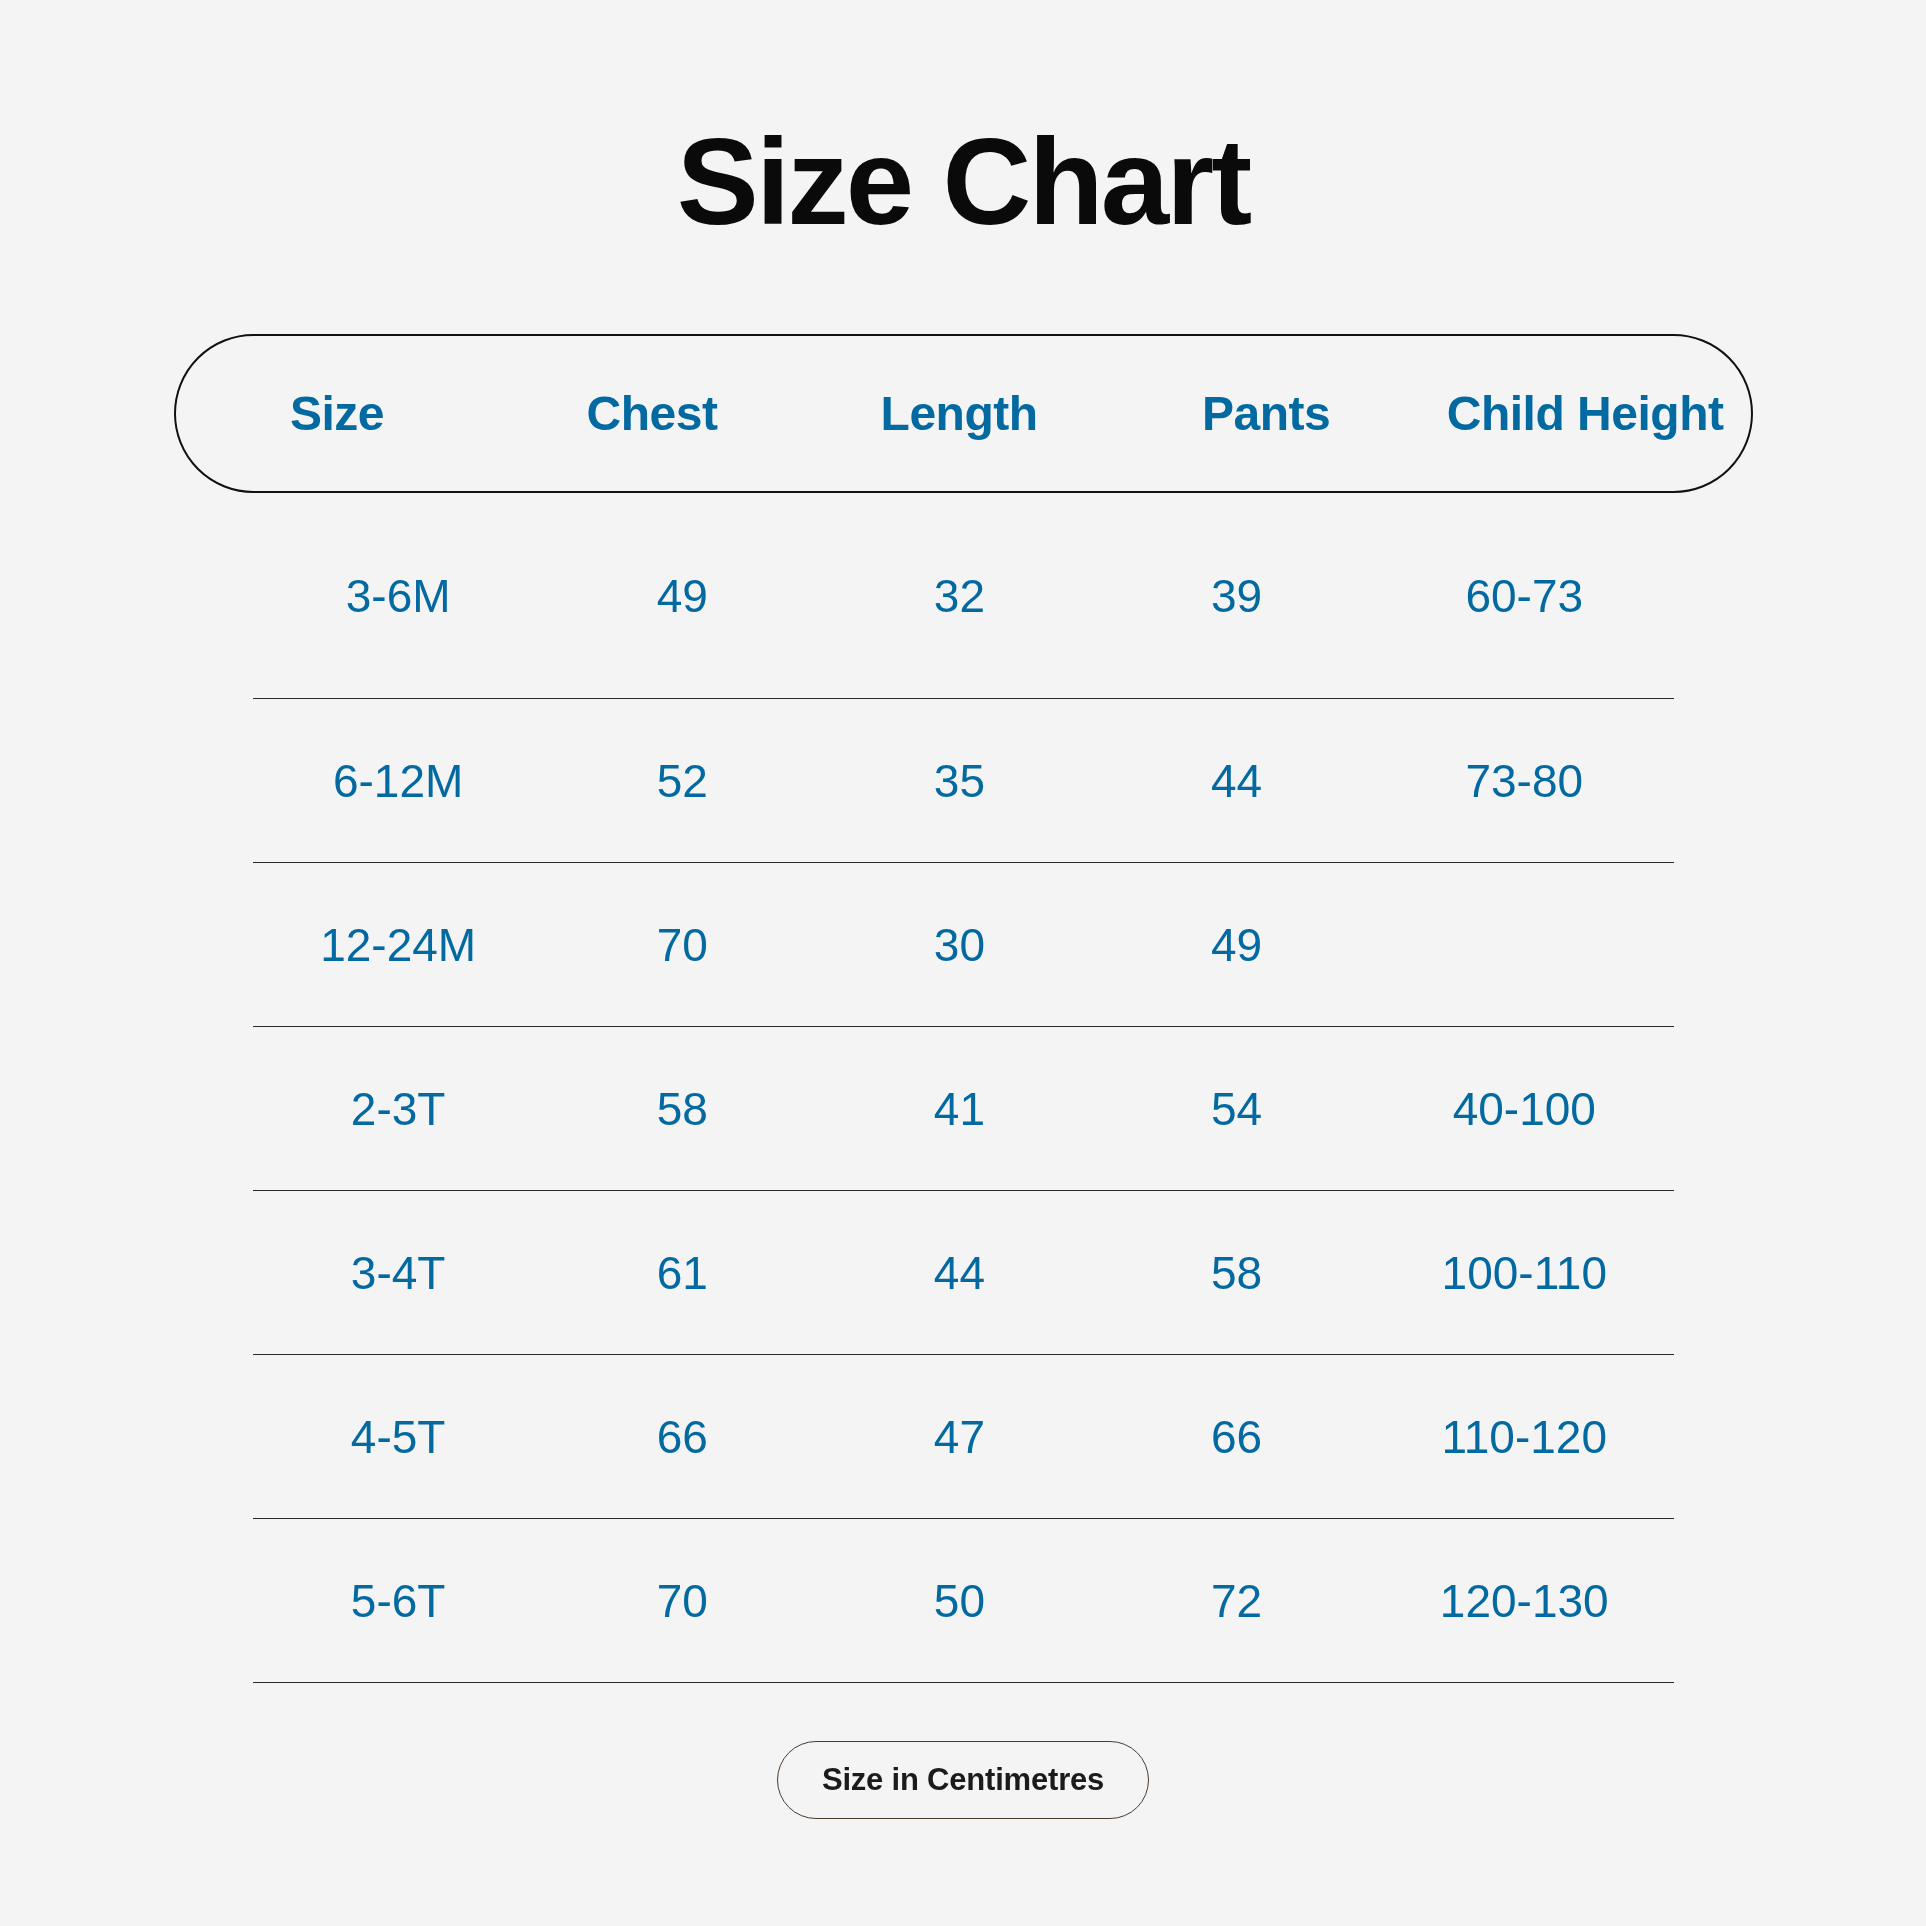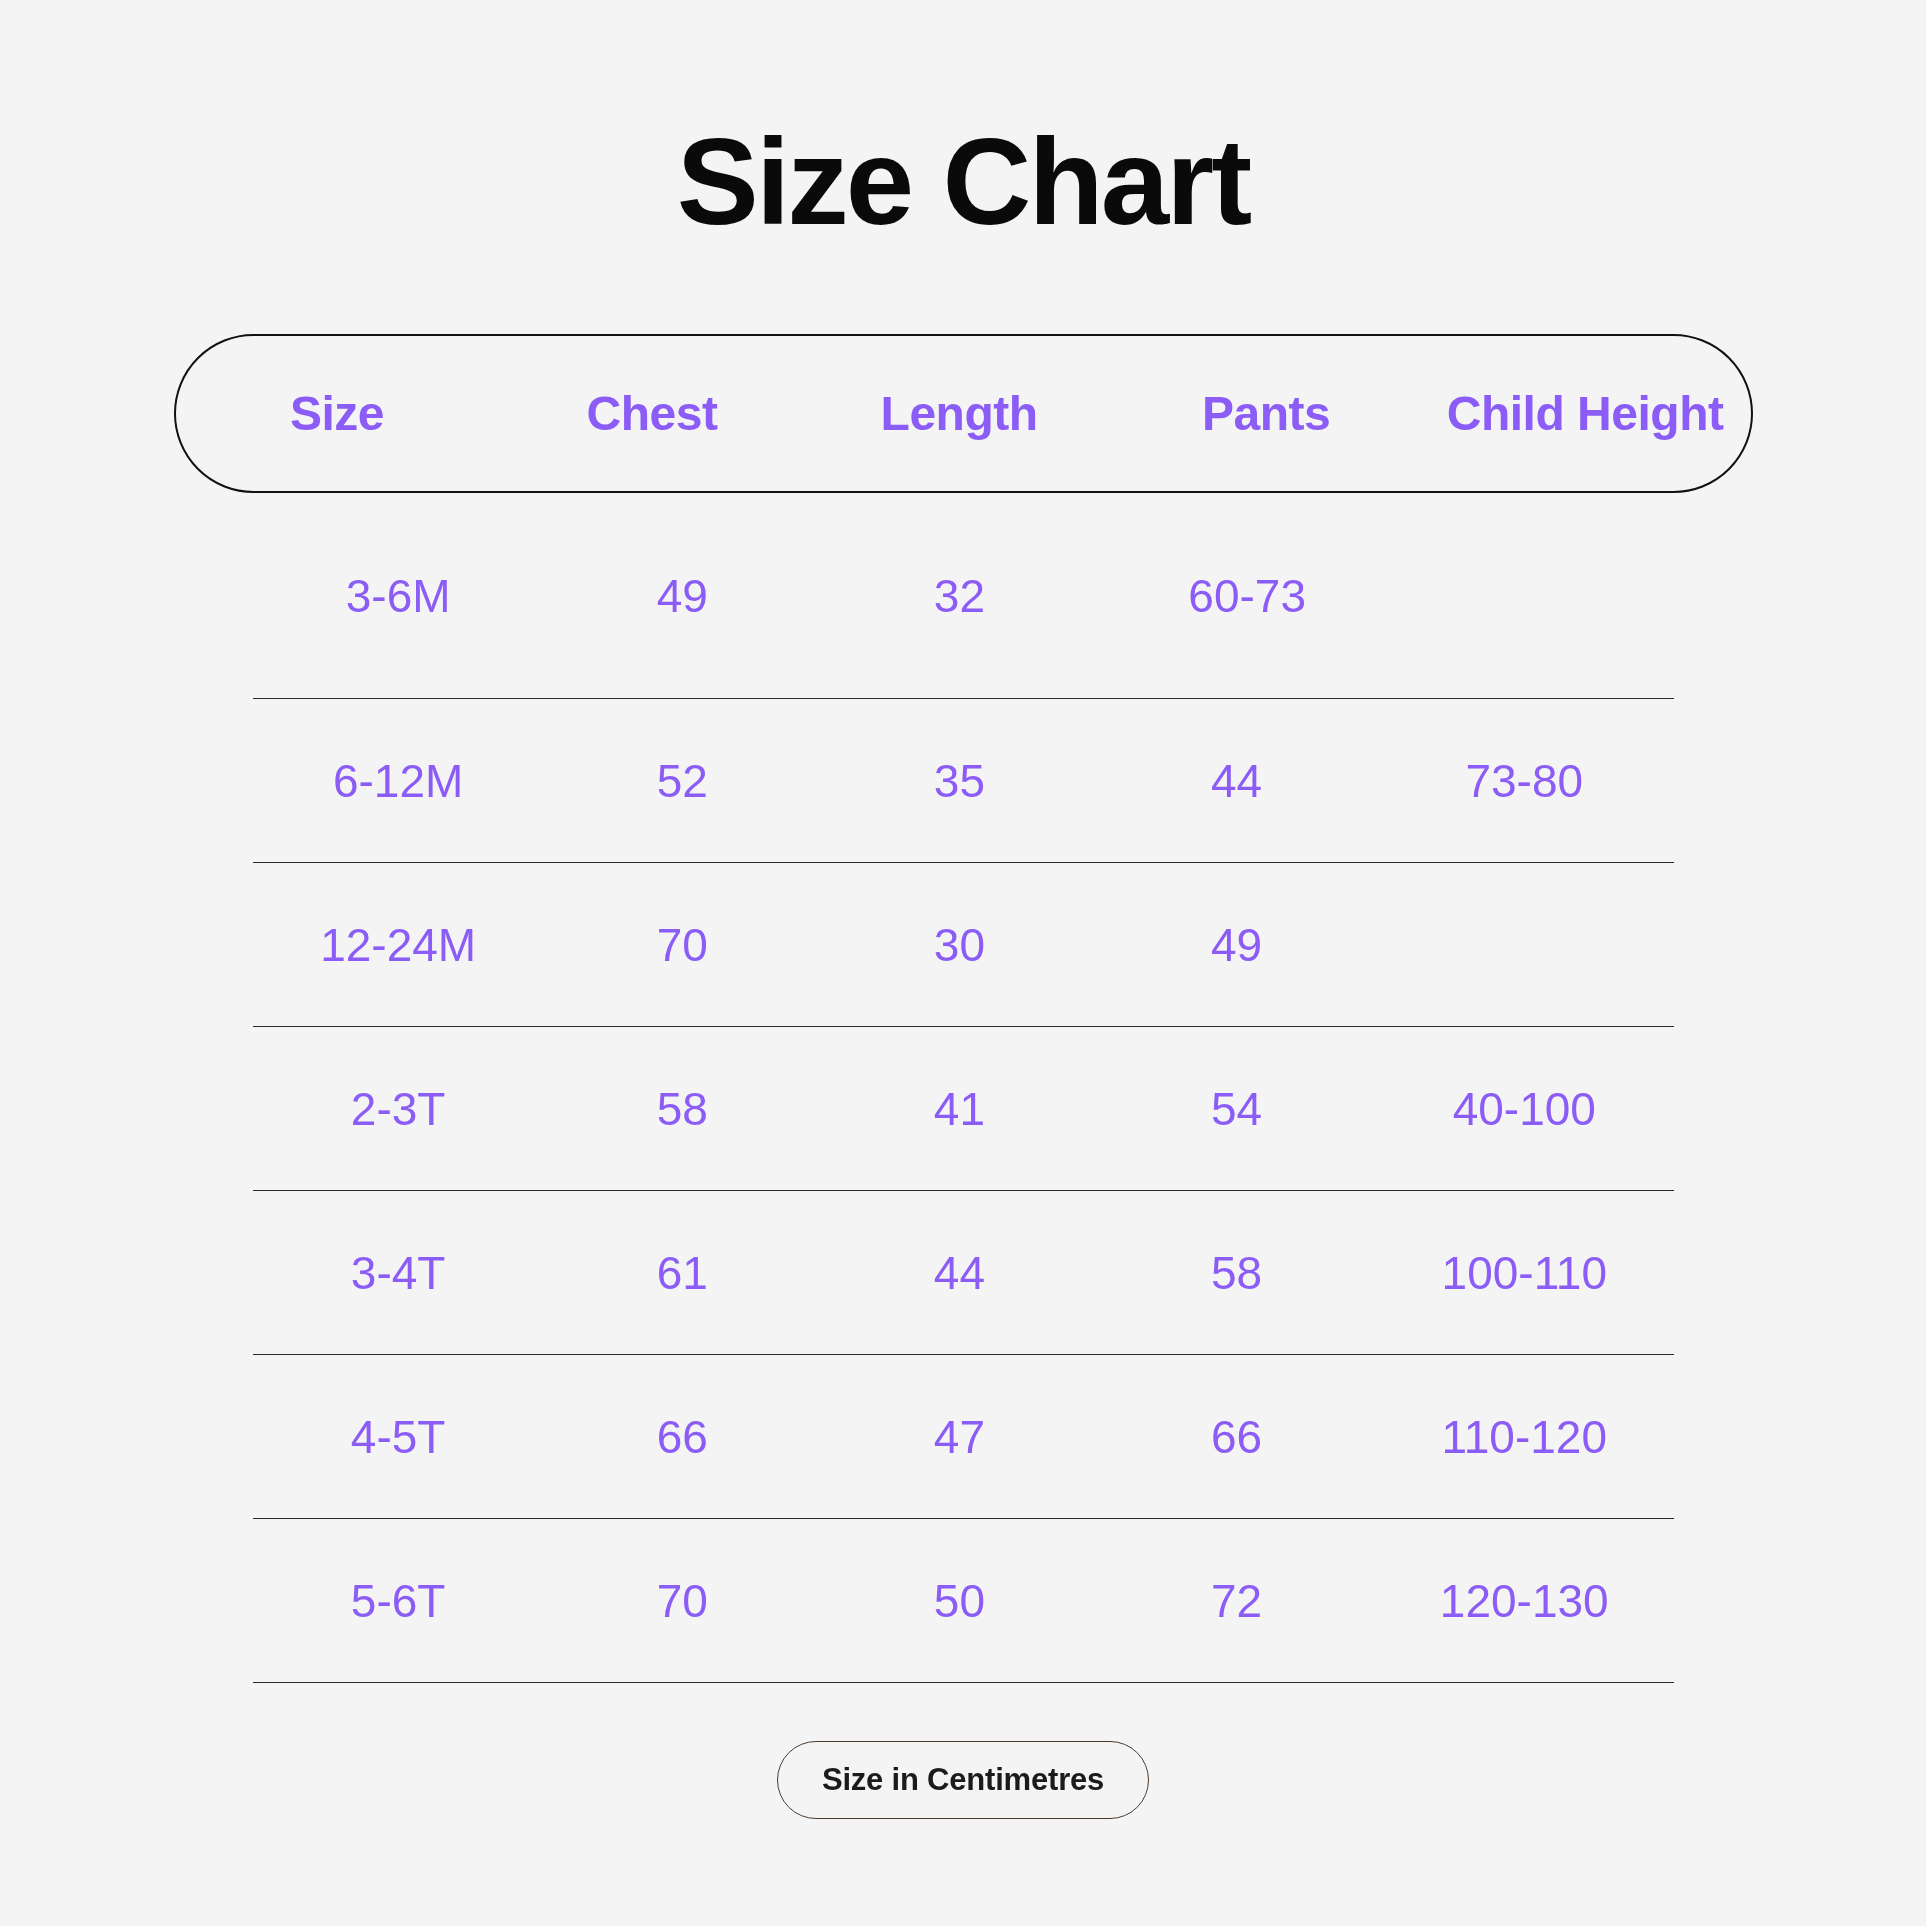--- a/index.html
+++ b/index.html
@@ -51,21 +51,21 @@
     border-bottom: 1.9px solid #2a2a2a;
     box-sizing: border-box;
   }
   .row.first-row {
     height: 206px;
   }
   .cell {
     text-align: center;
     font-size: 46px;
     font-weight: 400;
-    color: #8b5cf6;
+    color: #0369a1;
     box-sizing: border-box;
   }
   .header-pill .cell {
     font-size: 48px;
     font-weight: 700;
     letter-spacing: -0.5px;
   }
   .c0 { width: 20.5%; }
   .c1 { width: 19.5%; }
   .c2 { width: 19.5%; }
@@ -110,20 +110,21 @@
       <div class="cell c3">Pants</div>
       <div class="cell c4">Child Height</div>
     </div>
 
     <div class="rows-area">
 
       <div class="row first-row">
         <div class="cell c0">3-6M</div>
         <div class="cell c1">49</div>
         <div class="cell c2">32</div>
+        <div class="cell c3">39</div>
         <div class="cell c4">60-73</div>
       </div>
 
       <div class="row">
         <div class="cell c0">6-12M</div>
         <div class="cell c1">52</div>
         <div class="cell c2">35</div>
         <div class="cell c3">44</div>
         <div class="cell c4">73-80</div>
       </div>

